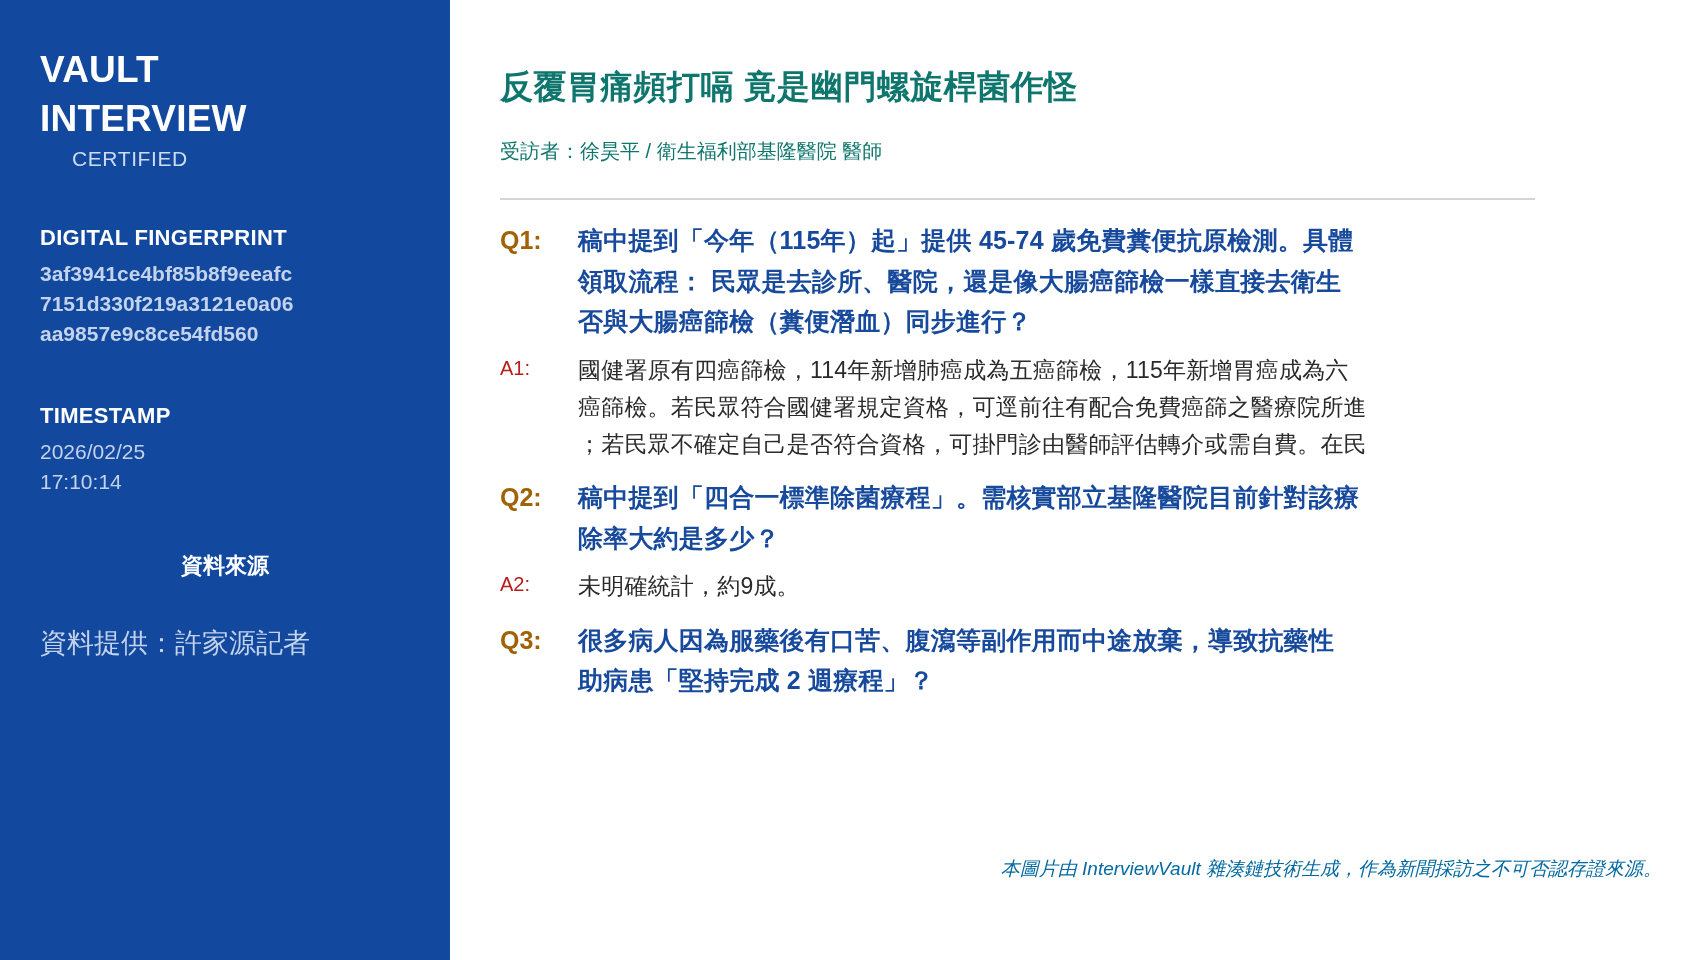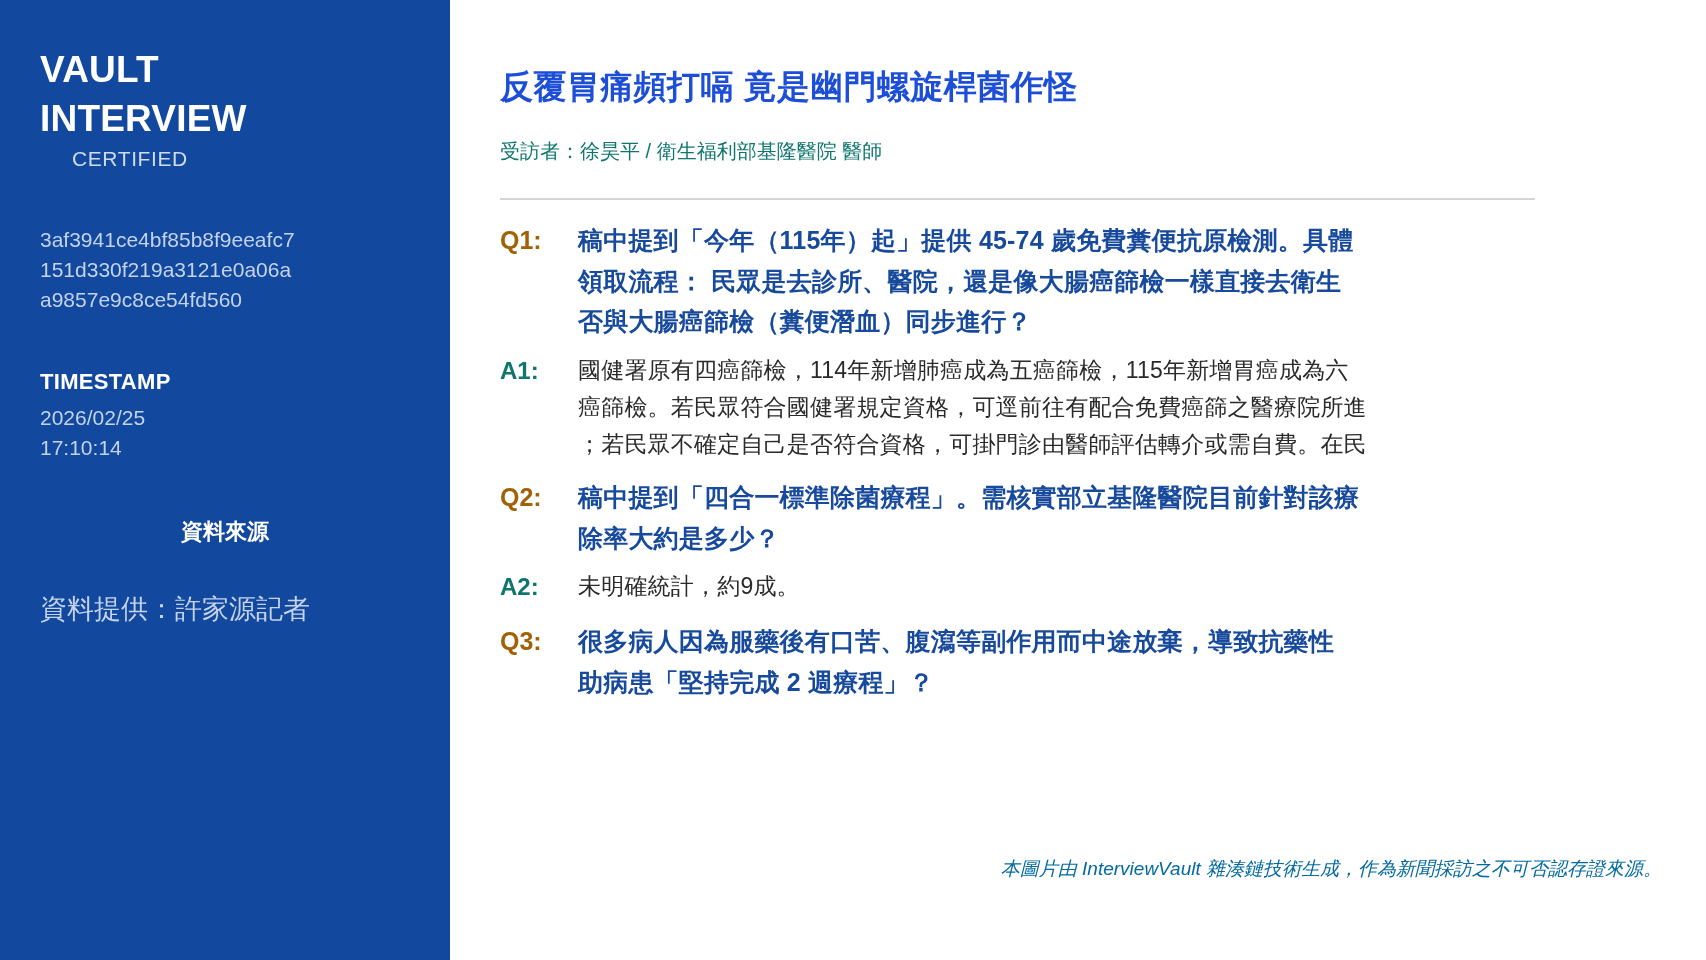--- a/index.html
+++ b/index.html
@@ -76,35 +76,36 @@
   }
   .sb-value-cjk {
     font-size: 27px;
     line-height: 1.45;
     color: #c3d3ec;
     width: 330px;
     margin-top: 43px;
   }
   .hash {
     width: 262px;
+    font-weight: bold;
   }
 
   
   .main {
     flex: 1;
     height: 960px;
     position: relative;
     box-sizing: border-box;
     padding: 44px 0 0 50px;
     overflow: hidden;
   }
   .doc-title {
     font-size: 33px;
     font-weight: bold;
-    color: #1d4ed8;
+    color: #0f766e;
     line-height: 1.3;
     letter-spacing: 0.4px;
     white-space: nowrap;
   }
   .doc-subtitle {
     margin-top: 28px;
     font-size: 20px;
     color: #0f766e;
     line-height: 1.4;
     white-space: nowrap;
@@ -136,23 +137,23 @@
     min-width: 78px;
     flex-shrink: 0;
     font-size: 25px;
     line-height: 1.62;
   }
   .question .qa-tag {
     font-weight: bold;
     color: #a16207;
   }
   .answer .qa-tag {
-    font-weight: bold;
-    color: #0f766e;
-    font-size: 24px;
+    font-weight: normal;
+    color: #b91c1c;
+    font-size: 20px;
     line-height: 1.62;
   }
   .qa-body {
     flex: 1;
   }
   .qa-line {
     white-space: nowrap;
   }
   .question .qa-line {
     font-size: 25px;
@@ -185,20 +186,21 @@
 <div class="page">
 
   <aside class="sidebar">
     <div class="brand">
       <div>VAULT</div>
       <div>INTERVIEW</div>
       <div class="brand-sub">CERTIFIED</div>
     </div>
 
     <div class="sb-section">
+      <div class="sb-label">DIGITAL FINGERPRINT</div>
       <div class="sb-value hash">3af3941ce4bf85b8f9eeafc7151d330f219a3121e0a06aa9857e9c8ce54fd560</div>
     </div>
 
     <div class="sb-section">
       <div class="sb-label">TIMESTAMP</div>
       <div class="sb-value">2026/02/25</div>
       <div class="sb-value">17:10:14</div>
     </div>
 
     <div class="sb-section">

